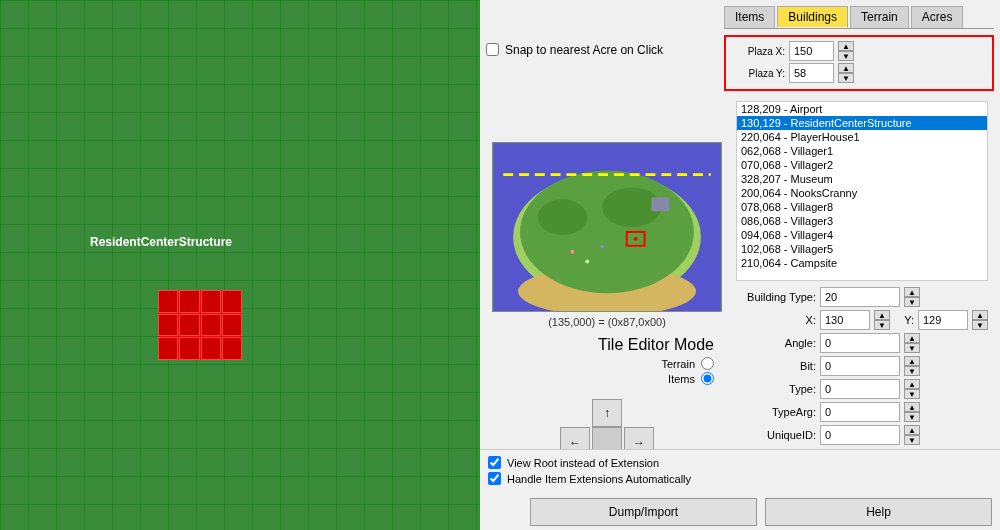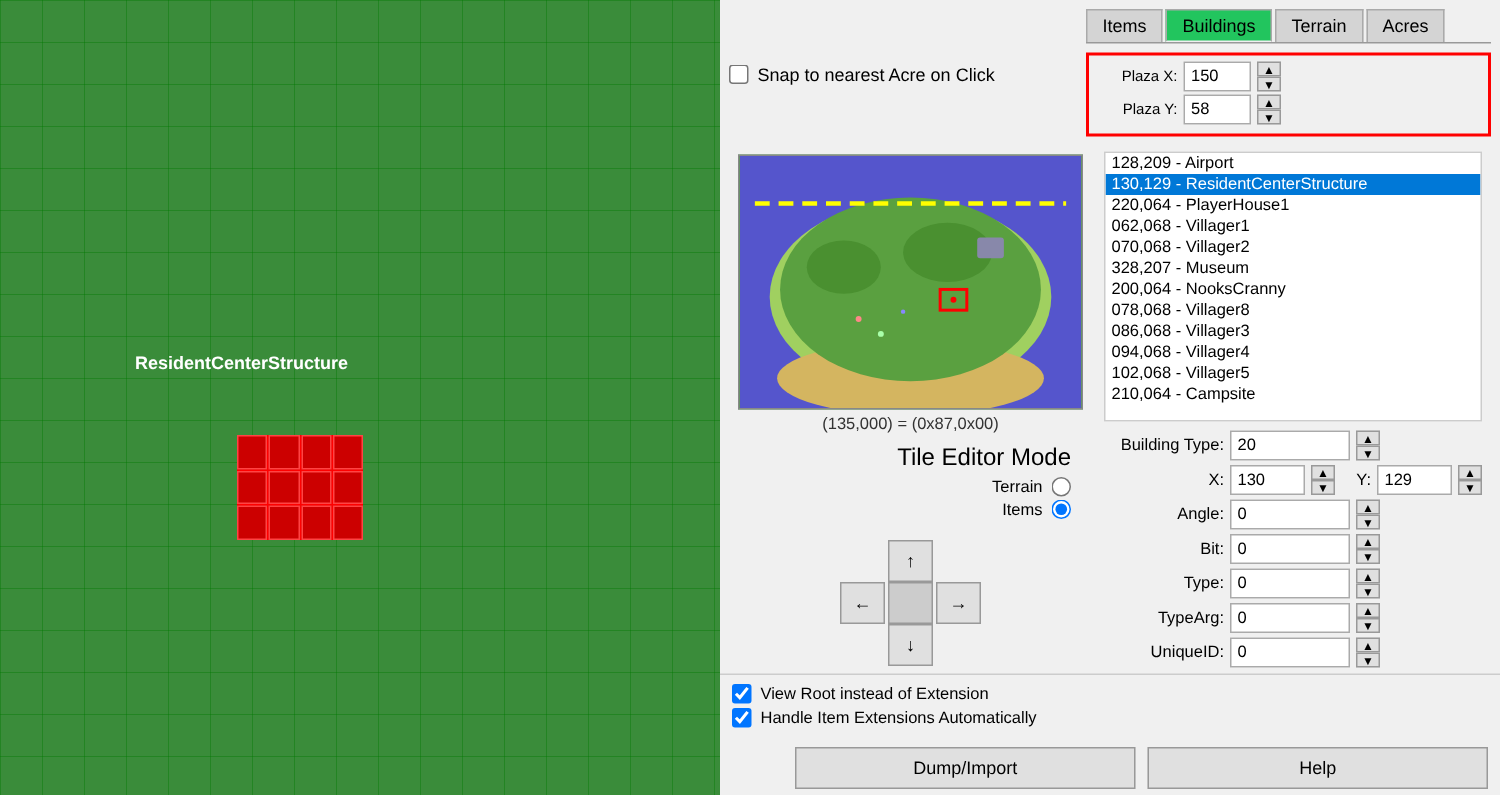--- a/index.html
+++ b/index.html
@@ -60,20 +60,21 @@
       background: #cc0000;
       border: 1px solid #ff4444;
     }
 
     
     .minimap-container {
       display: flex;
       flex-direction: column;
       align-items: center;
       gap: 4px;
+      margin-top: 39px;
     }
 
     .minimap {
       width: 230px;
       height: 170px;
       border: 1px solid #888;
       position: relative;
       overflow: hidden;
       background: #4a9a4a;
     }
@@ -144,21 +145,21 @@
       padding: 3px 10px;
       font-size: 12px;
       cursor: pointer;
       border: 1px solid #aaa;
       background: #d4d4d4;
       margin-right: 2px;
       border-bottom: none;
     }
 
     .tab.active {
-      background: #22c55e;
+      background: #fde047;
       border-bottom: 1px solid #f0f0f0;
     }
 
     .plaza-section {
       border: 2px solid red;
       padding: 4px;
       margin-bottom: 6px;
     }
 
     .plaza-row {

